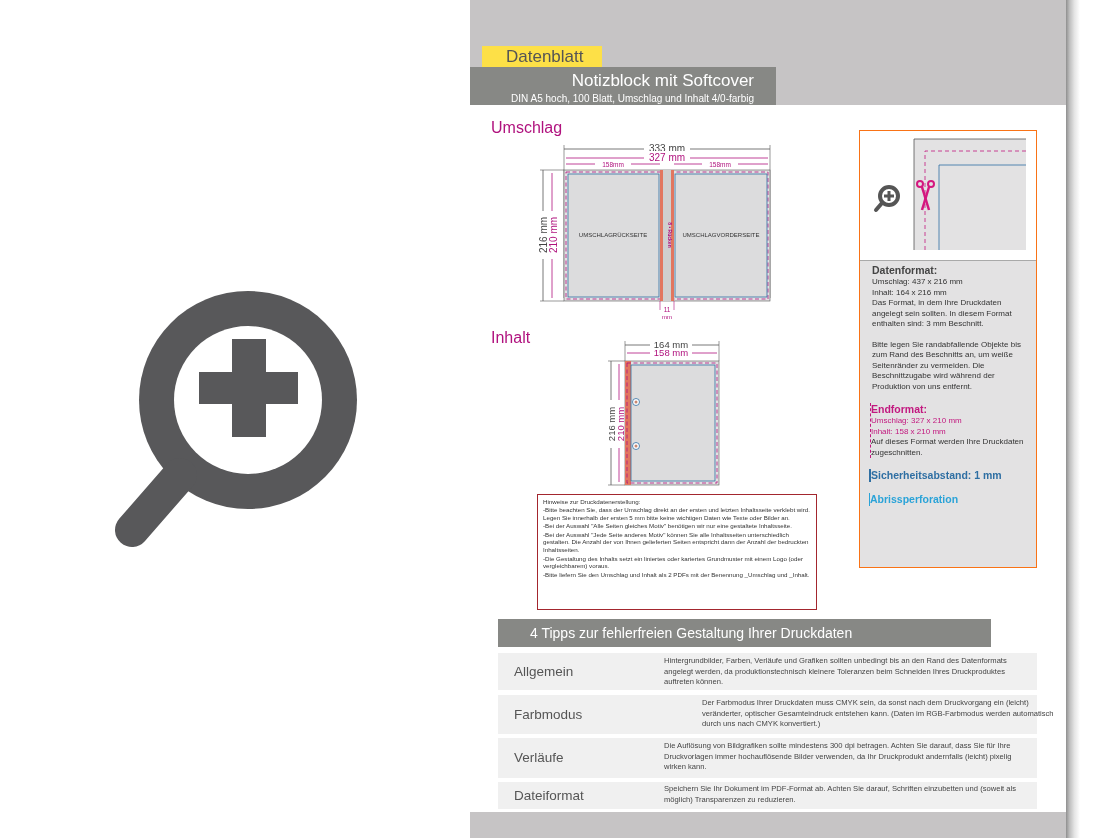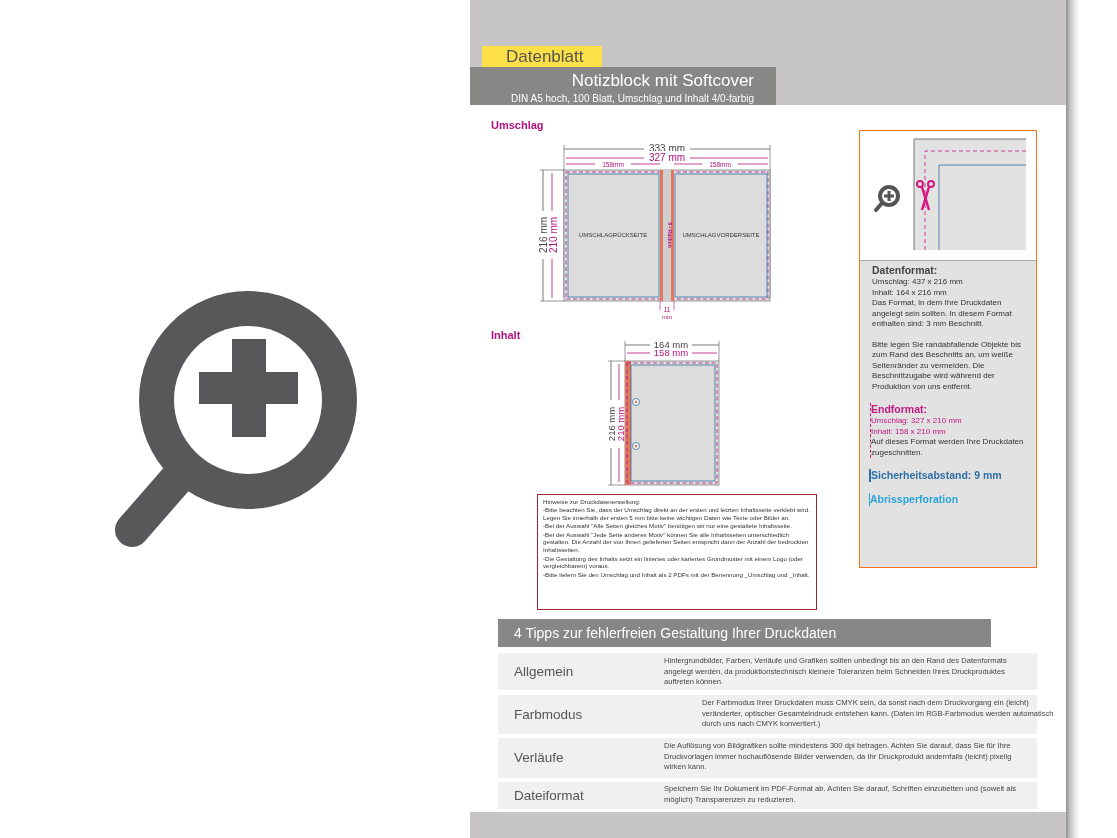--- a/index.html
+++ b/index.html
@@ -12,21 +12,21 @@
   .page-shadow { position: absolute; left: 1066px; top: 0; width: 14px; height: 838px;
     background: linear-gradient(to right, #8f8f8f 0%, #bdbdbd 25%, #e4e4e4 60%, rgba(255,255,255,0) 100%); }
 
   .head-band { position: absolute; left: 0; top: 0; width: 596px; height: 105px; background: #c6c4c5; }
   .doc-tab { position: absolute; left: 12px; top: 46px; width: 120px; height: 21px; background: #fde047;
     color: #555; font-size: 17px; padding-left: 24px; line-height: 21px; }
   .title-bar { position: absolute; left: 0; top: 67px; width: 306px; height: 38px; background: #878885; color: #fff; text-align: right; padding-right: 22px; }
   .title-bar .t1 { font-size: 17px; line-height: 22px; padding-top: 3px; }
   .title-bar .t2 { font-size: 10px; line-height: 13px; }
 
-  .sec-label { position: absolute; color: #b0127e; font-weight: bold; font-size: 11px; }
+  .sec-label { position: absolute; color: #b0127e; font-weight: normal; font-size: 16px; }
 
   .diagram { position: absolute; }
   .dim-text { font-family: "Liberation Sans", sans-serif; }
 
   .hint-box { position: absolute; left: 67px; top: 494px; width: 280px; height: 116px; border: 1px solid #a3262e; padding: 3px 5px; font-size: 6.2px; line-height: 7.3px; color: #333; }
   .hint-box .hint-title { margin-bottom: 1px; }
   .hint-box .hint-item { margin-bottom: 1.5px; }
 
   .side-box { position: absolute; left: 389px; top: 130px; width: 178px; height: 438px; border: 1px solid #f97316; background: #e3e2e3; }
   .side-preview { position: absolute; left: 0; top: 0; width: 176px; height: 130px; background: #fff; border-bottom: 1px solid #a9a9a9; }
@@ -34,21 +34,21 @@
   .side-content .h { font-weight: bold; font-size: 10.5px; line-height: 13px; }
   .side-content .blk { margin-bottom: 11px; padding-left: 0; }
   .blk-bleed .h { color: #444; }
   .blk-final { border-left: 1.5px dashed #c2187f; padding-left: 0; margin-left: -2px; padding-left: 2px; }
   .blk-final .h, .blk-final .pink { color: #c2187f; }
   .blk-safe { border-left: 2px solid #2f6fa3; margin-left: -3px; padding-left: 3px; }
   .blk-safe .h { color: #2f6fa3; }
   .blk-perf { border-left: 1.5px solid #2aa3d8; margin-left: -3px; padding-left: 4px; }
   .blk-perf .h { color: #2aa3d8; }
 
-  .tips-header { position: absolute; left: 28px; top: 619px; width: 493px; height: 28px; background: #878885; color: #fff; font-size: 14px; line-height: 28px; padding-left: 16px; }
+  .tips-header { position: absolute; left: 28px; top: 619px; width: 493px; height: 28px; background: #878885; color: #fff; font-size: 14px; line-height: 28px; padding-left: 32px; }
   .tip-row { position: absolute; left: 28px; width: 539px; background: #f0f0f0; }
   .tip-row .tip-name { position: absolute; left: 16px; font-size: 13.5px; color: #555; }
   .tip-row .tip-text { position: absolute; left: 166px; width: 365px; font-size: 7.6px; line-height: 10.6px; color: #444; }
 
   .bottom-band { position: absolute; left: 0; top: 812px; width: 596px; height: 26px; background: #c6c4c5; }
 </style>
 </head>
 <body>
 
 <svg class="zoom-icon-big" viewBox="0 0 260 270">
@@ -186,21 +186,21 @@
         <div>Das Format, in dem Ihre Druckdaten angelegt sein sollten. In diesem Format enthalten sind: 3 mm Beschnitt.</div>
         <div style="margin-top:10px;">Bitte legen Sie randabfallende Objekte bis zum Rand des Beschnitts an, um weiße Seitenränder zu vermeiden. Die Beschnittzugabe wird während der Produktion von uns entfernt.</div>
       </div>
       <div class="blk blk-final">
         <div class="h">Endformat:</div>
         <div class="pink">Umschlag: 327 x 210 mm</div>
         <div class="pink">Inhalt: 158 x 210 mm</div>
         <div>Auf dieses Format werden Ihre Druckdaten zugeschnitten.</div>
       </div>
       <div class="blk blk-safe">
-        <div class="h">Sicherheitsabstand: 9 mm</div>
+        <div class="h">Sicherheitsabstand: 1 mm</div>
       </div>
       <div class="blk blk-perf">
         <div class="h">Abrissperforation</div>
       </div>
     </div>
   </div>
 
   <div class="tips-header">4 Tipps zur fehlerfreien Gestaltung Ihrer Druckdaten</div>
 
   <div class="tip-row" style="top:653px; height:37px;">

